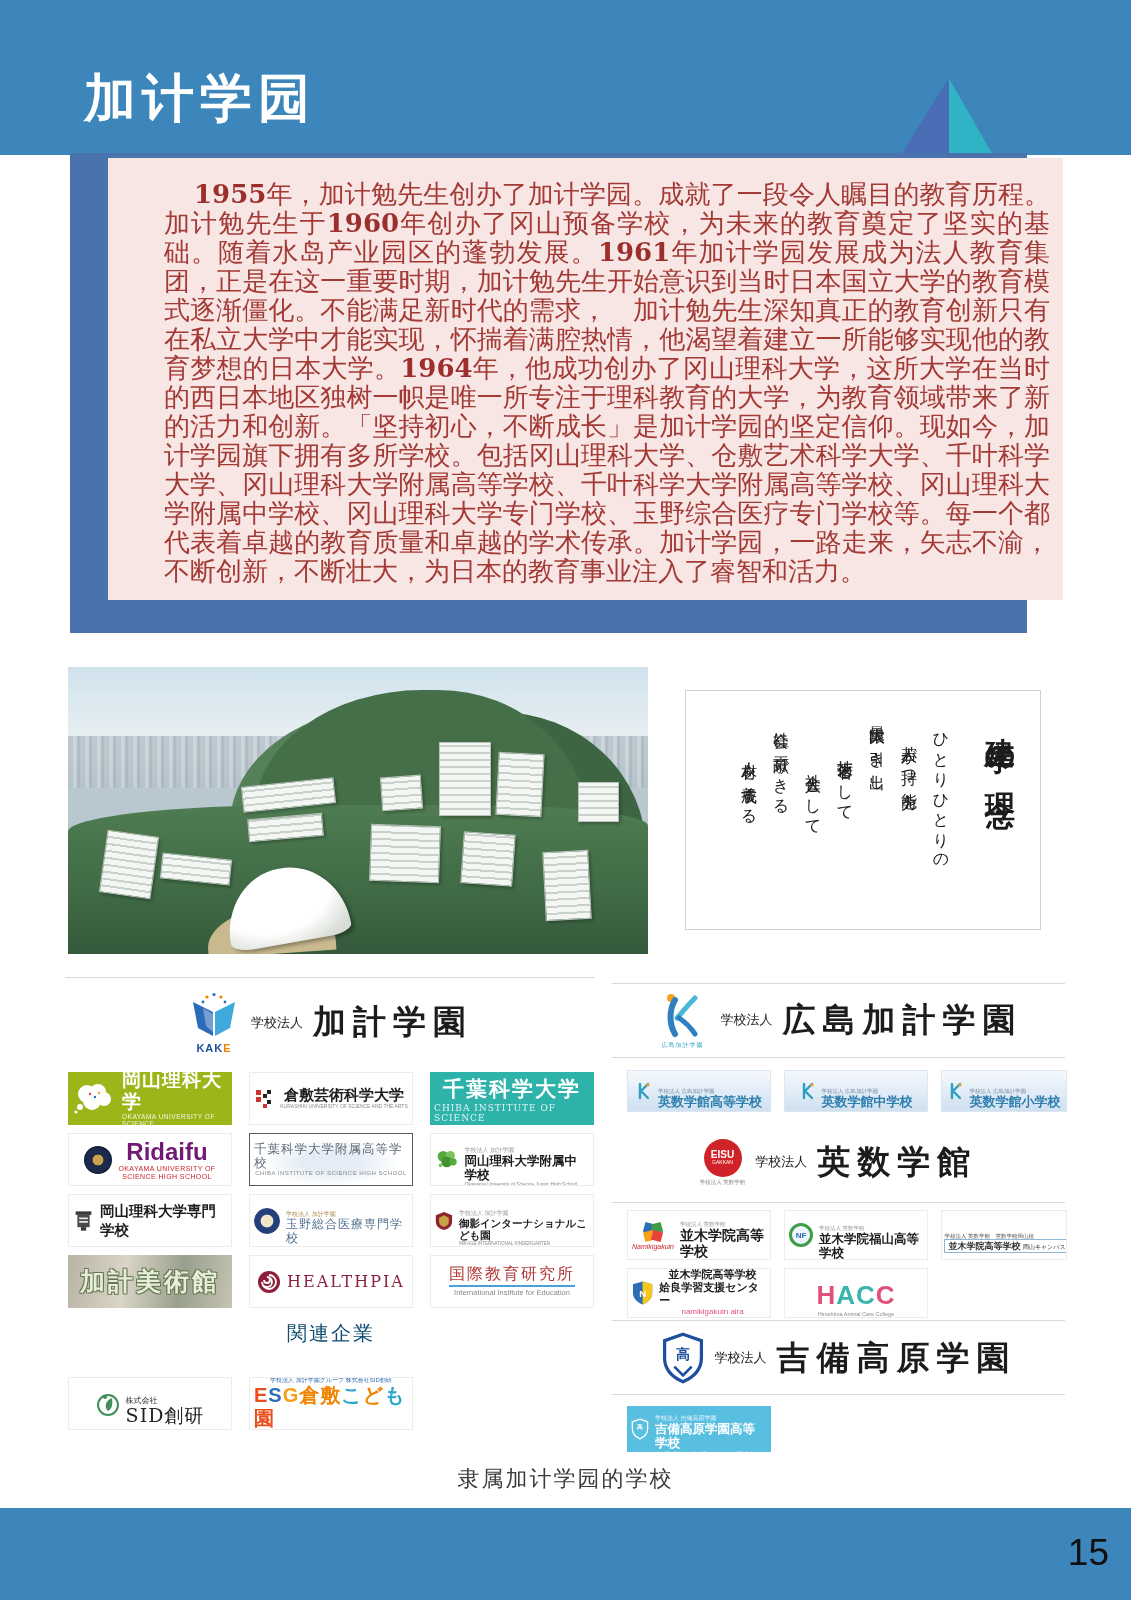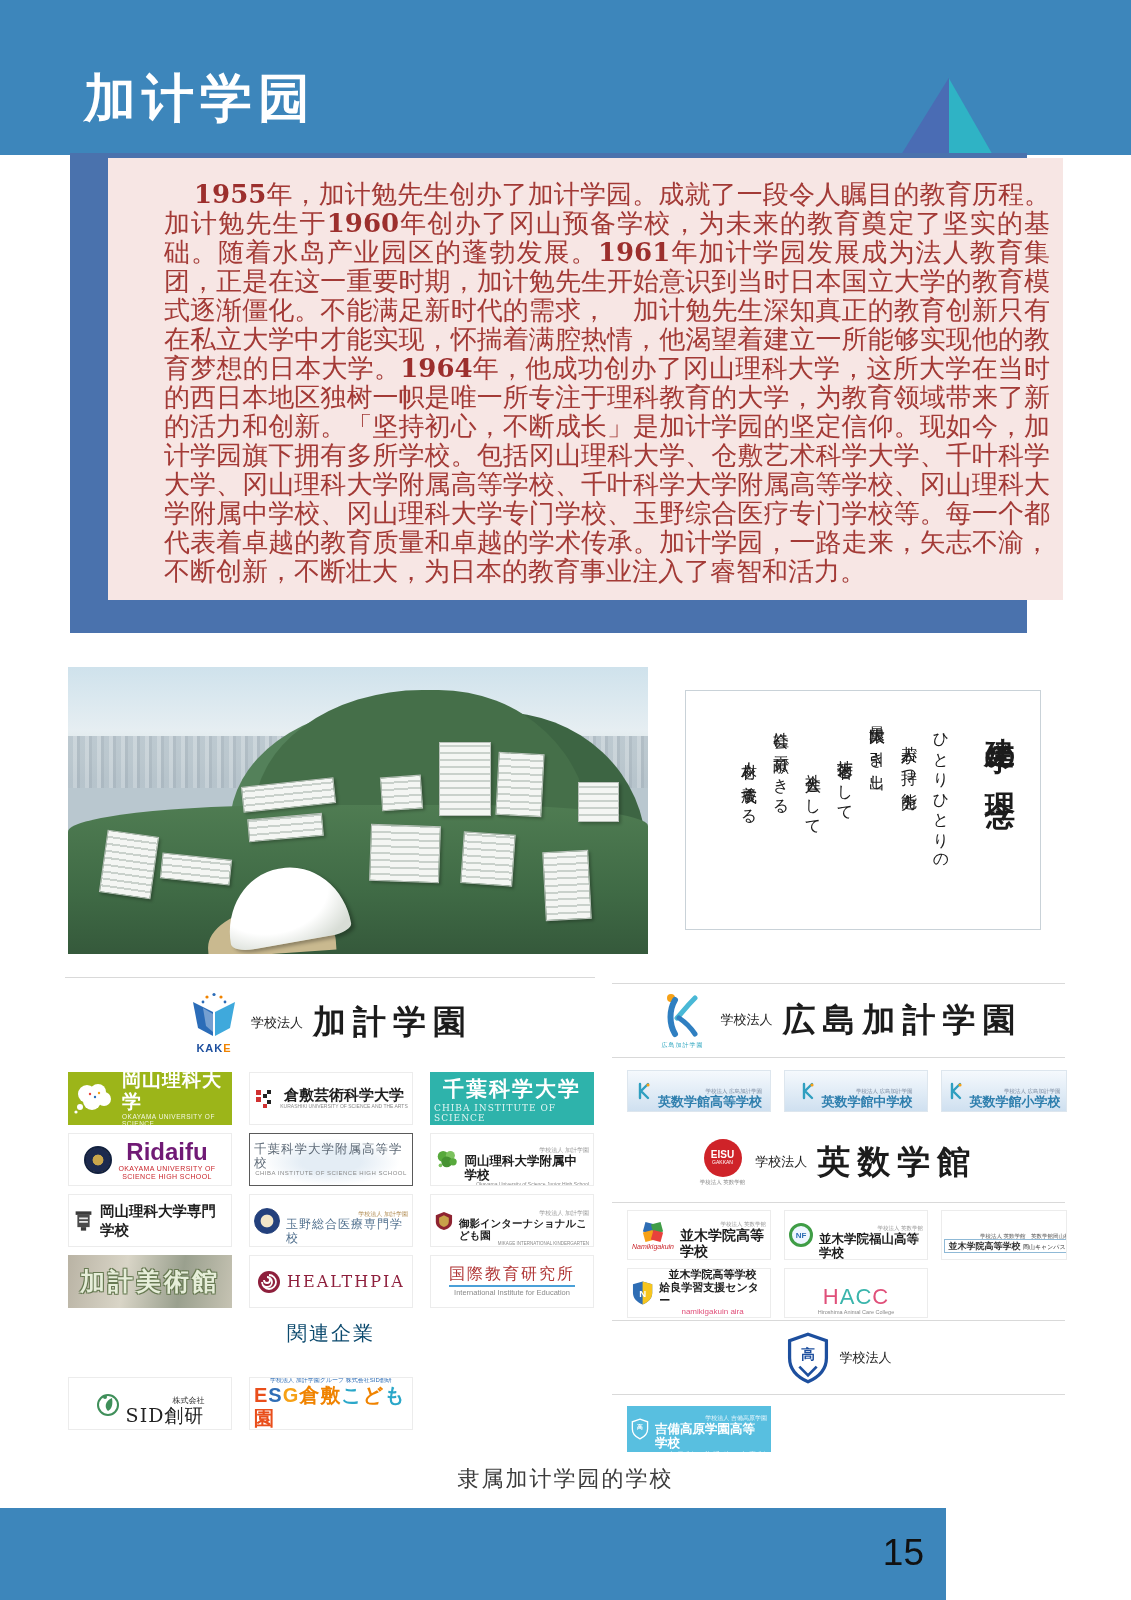--- a/index.html
+++ b/index.html
@@ -78,21 +78,21 @@
   
   .kibi-crest { width:44px; height:52px; }
 
   
   .kake-grid { position:absolute; left:68px; top:1072px; width:526px; display:grid;
                grid-template-columns:164px 164px 164px; column-gap:17px; row-gap:8px;
                grid-auto-rows:53px; }
   .tile { background:#ffffff; border:1px solid #ececec; display:flex; align-items:center;
           justify-content:center; gap:6px; overflow:hidden; padding:2px 4px; }
   .tile .col { display:flex; flex-direction:column; align-items:center; line-height:1.15; }
-  .tile .col.left { align-items:flex-end;margin-top:16px; }
+  .tile .col.left { align-items:flex-start;margin-top:16px; }
   .t-main { font-weight:700; color:#1e1e1e; font-family:"DejaVu Serif","Liberation Serif",serif; }
   .t-sub { color:#8a8a8a; }
   .t-corp { color:#9a9a9a; }
 
   .tile-green { background:#9cb519; border:none; }
   .tile-teal { background:#2eb3ab; border:none; flex-direction:column; gap:0; }
   .tile-chibah { border:1px solid #5a5a5a;
                  background:radial-gradient(ellipse at 50% 55%, #e4edf5 0 26%, #ffffff 60%); }
   .tile-museum { border:none; background:linear-gradient(100deg,#b9b3a4,#d9d5c7 35%,#9aa08e 68%,#c6c3b3);
                  }
@@ -106,21 +106,21 @@
            column-gap:13px; }
 
   .related-label { font-size:20px; color:#0c4a6e; letter-spacing:2px;
                    font-family:Liberation Mono, monospace; }
 
   .caption { position:absolute; top:1464px; left:0; width:1131px; text-align:center;
              font-size:22px; color:#3c3c3c; letter-spacing:2px;
              font-family:"DejaVu Serif","Liberation Serif",serif; }
 
   
-  .footer { position:absolute; left:0; top:1508px; width:946px; height:92px; background:#3d86bb; }
+  .footer { position:absolute; left:0; top:1508px; width:1131px; height:92px; background:#3d86bb; }
   .page-num { position:absolute; right:22px; top:24px; font-size:37px; color:#111111; }
 
   
   .cloud-logo { width:44px; height:34px; position:relative; flex:none; }
   .crest-circle { width:28px; height:28px; border-radius:50%; flex:none; }
   .eisu-circle { width:38px; height:38px; border-radius:50%; background:#cf2329; color:#fff;
                  display:flex; flex-direction:column; align-items:center; justify-content:center;
                  line-height:1; flex:none; }
   .pinwheel { width:22px; height:22px; position:relative; flex:none; }
   .pinwheel i { position:absolute; width:10px; height:10px; }
@@ -459,33 +459,34 @@
     </svg>
     <div class="col">
       <span class="t-main" style="font-size:11px;">並木学院高等学校</span>
       <span class="t-main" style="font-size:11px;">姶良学習支援センター</span>
       <span style="font-size:8px;color:#e0507a;">namikigakuin aira</span>
     </div>
   </div>
 
   <div class="tile">
     <div class="col">
-      <span style="font-size:22px;font-weight:400;letter-spacing:1px;font-family:'Liberation Sans',sans-serif;margin-top:13px;"><span style="color: rgb(224, 80, 122);">H</span><span style="color: rgb(58, 181, 172);">A</span><span style="color: rgb(58, 181, 172);">C</span><span style="color: rgb(224, 80, 122);">C</span></span>
+      <span style="font-size:26px;font-weight:700;letter-spacing:1px;font-family:'Liberation Sans',sans-serif;margin-top:13px;"><span style="color: rgb(224, 80, 122);">H</span><span style="color: rgb(58, 181, 172);">A</span><span style="color: rgb(58, 181, 172);">C</span><span style="color: rgb(224, 80, 122);">C</span></span>
       <span class="t-sub" style="font-size:5.5px;">Hiroshima Animal Care College</span>
     </div>
   </div>
 </div>
 
 <div class="group-header" style="left:612px;top:1328px;width:453px;height:60px;">
   <svg class="kibi-crest" width="40" height="48" viewBox="0 0 40 48">
     <path d="M20 2 L37 8 V24 C37 35 29 42 20 46 C11 42 3 35 3 24 V8 Z" fill="none" stroke="#1d4f9e" stroke-width="3"></path>
     <text x="20" y="25" font-size="13" fill="#1d4f9e" text-anchor="middle" font-weight="bold">高</text>
     <path d="M12 32 L20 40 L28 32" stroke="#1d4f9e" stroke-width="2.5" fill="none"></path>
   </svg>
   <span class="corp-small">学校法人</span>
+  <span class="group-name">吉備高原学園</span>
 </div>
 
 <div class="tile tile-kibi" style="position:absolute;left:627px;top:1406px;width:144px;height:46px;">
   <svg width="20" height="24" viewBox="0 0 40 48">
     <path d="M20 2 L37 8 V24 C37 35 29 42 20 46 C11 42 3 35 3 24 V8 Z" fill="none" stroke="#ffffff" stroke-width="3"></path>
     <text x="20" y="25" font-size="13" fill="#ffffff" text-anchor="middle" font-weight="bold">高</text>
   </svg>
   <div class="col left">
     <span style="font-size:6px;color:#eaf7fd;">学校法人 吉備高原学園</span>
     <span style="font-size:12.5px;font-weight:700;color:#ffffff;font-family:'DejaVu Serif',serif;">吉備高原学園高等学校</span>

